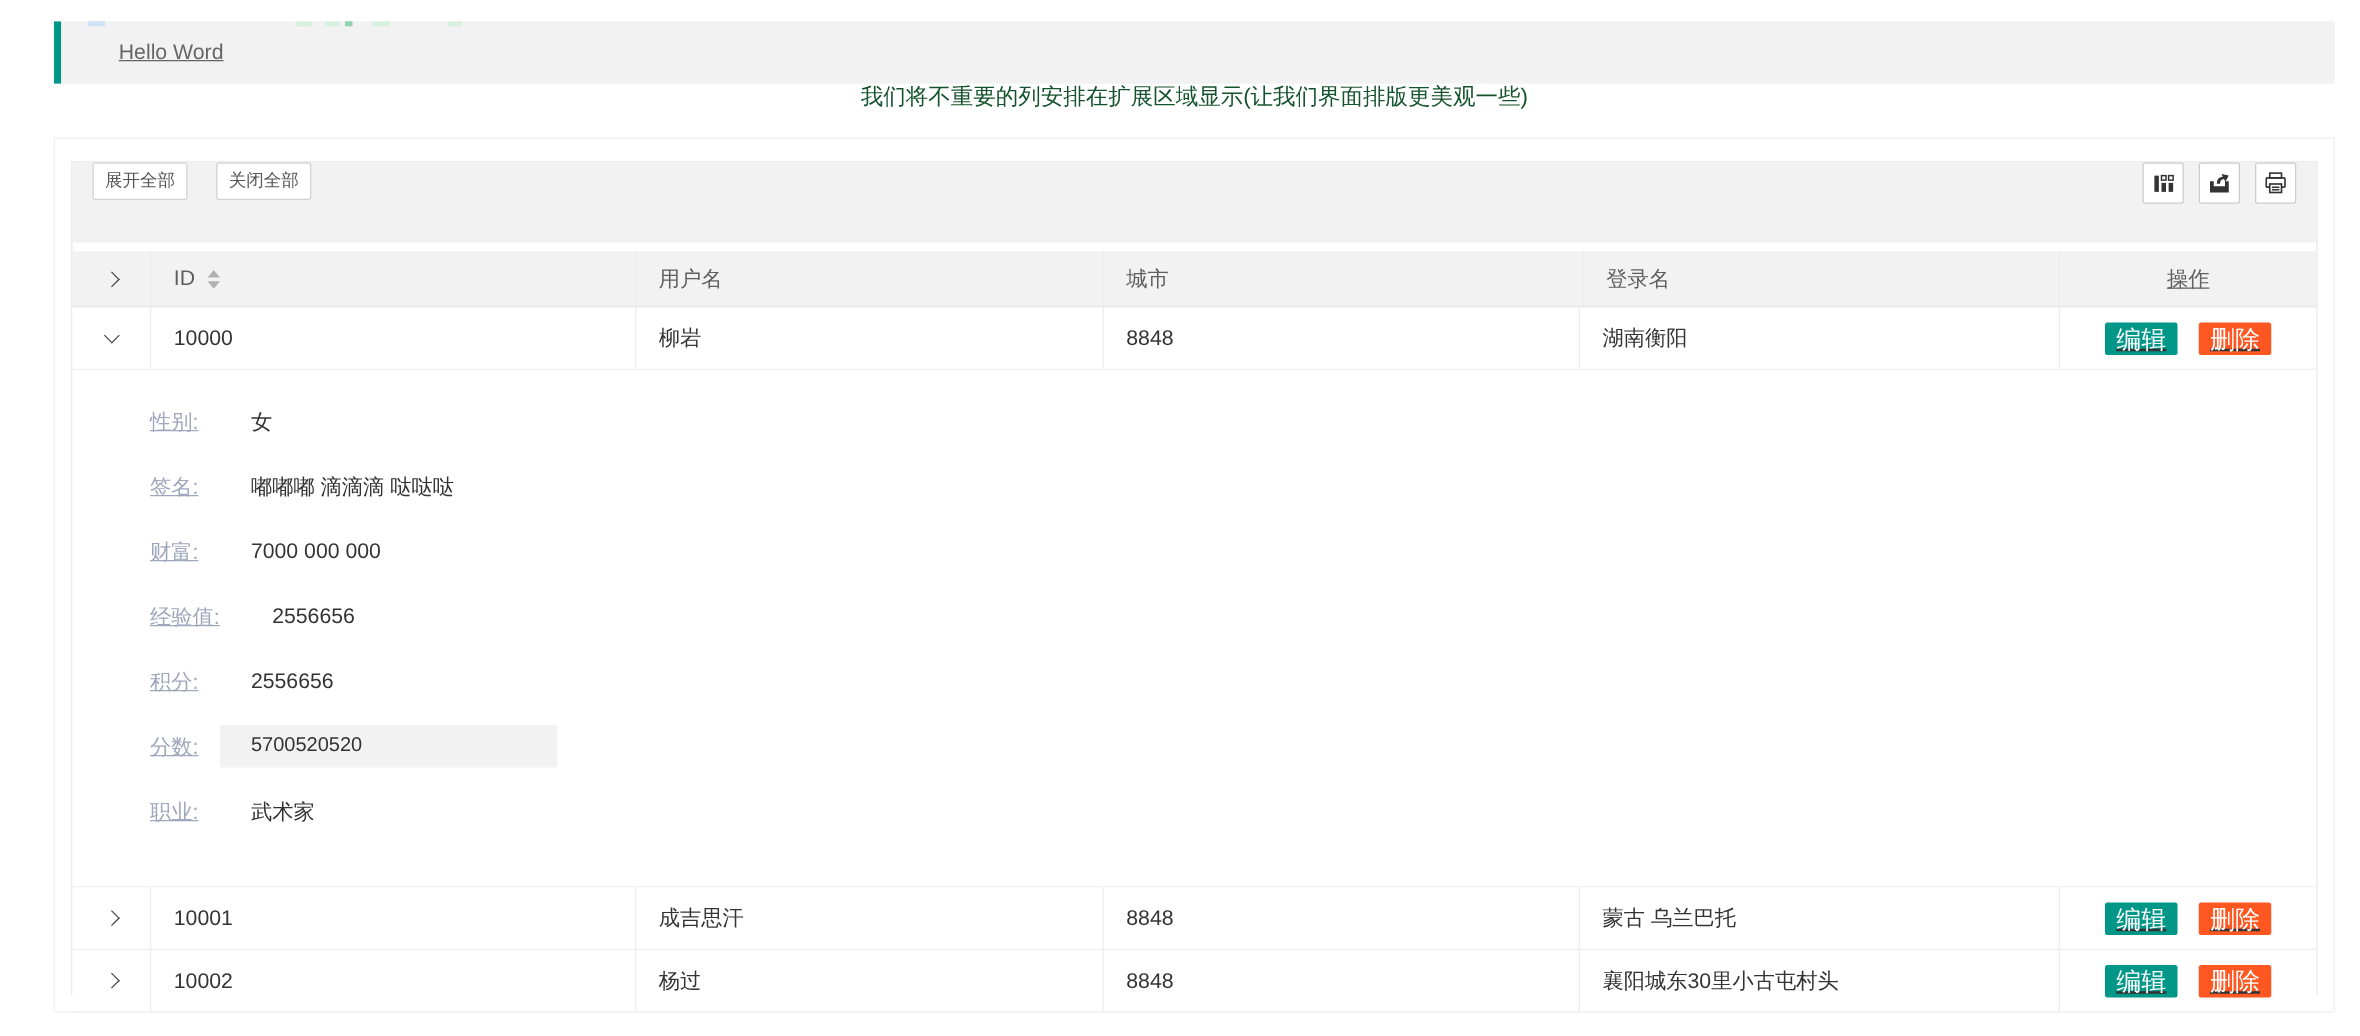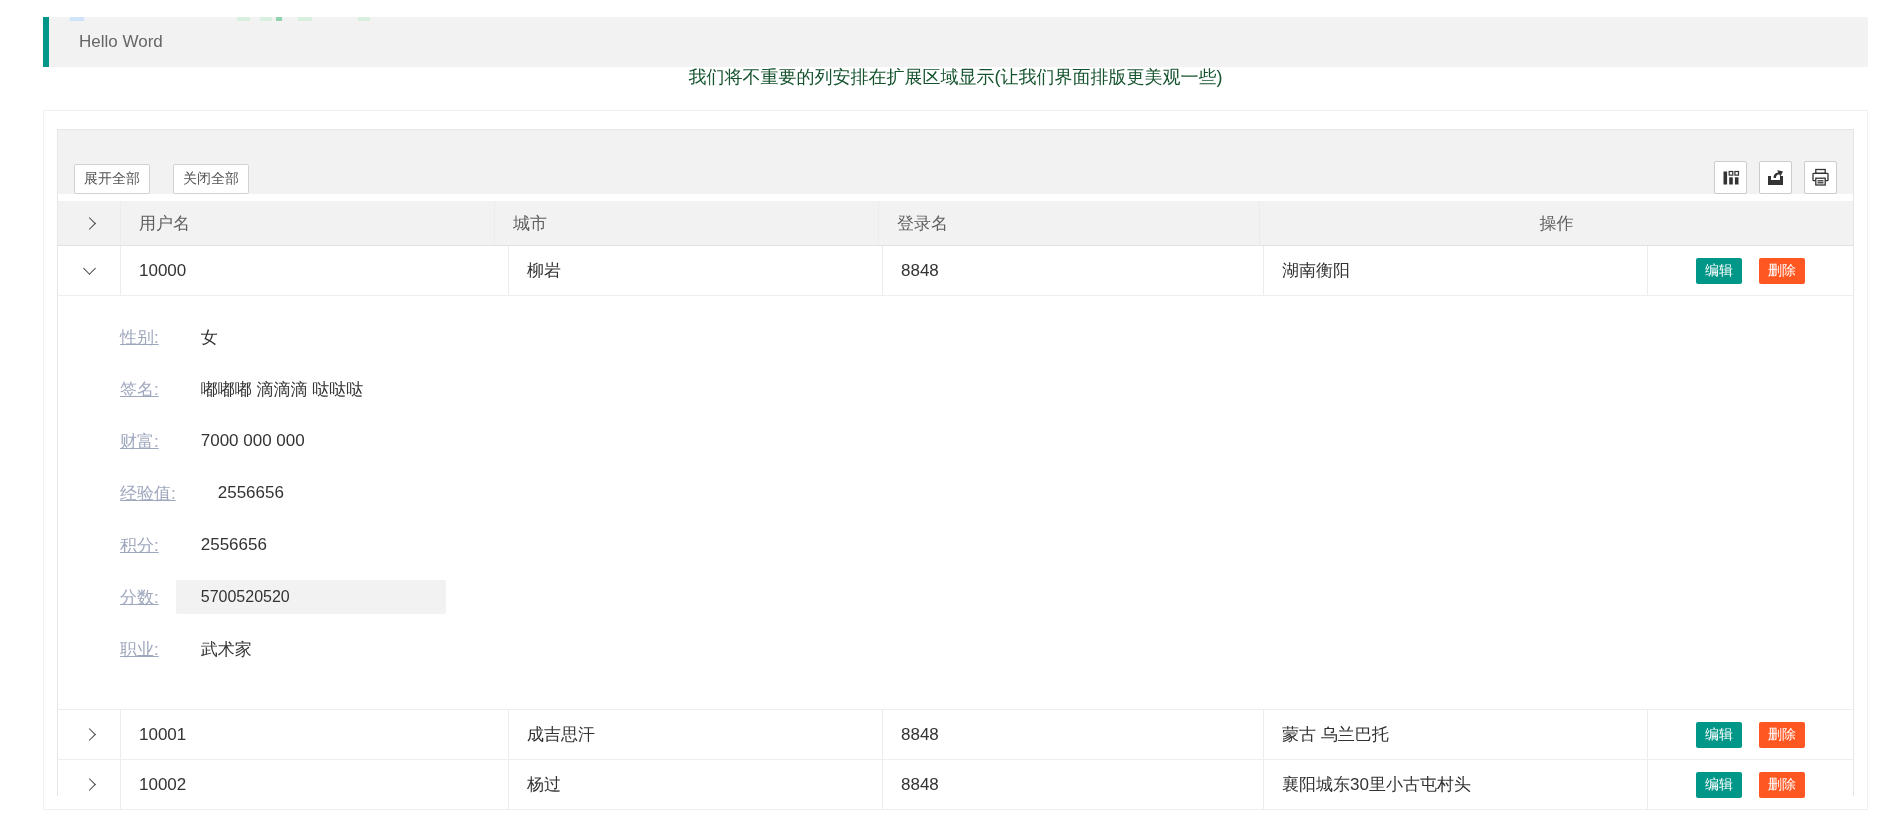--- a/index.html
+++ b/index.html
@@ -11,31 +11,31 @@
   .frag { position: absolute; top: 0; height: 4px; }
   .f1 { left: 70px;  width: 14px; background: #cfe4f8; }
   .f2 { left: 237px; width: 13px; background: #d9efe0; }
   .f3 { left: 260px; width: 12px; background: #d9efe0; }
   .f4 { left: 276px; width: 6px;  background: #8ed3ae; }
   .f5 { left: 298px; width: 14px; background: #d9efe0; }
   .f6 { left: 358px; width: 12px; background: #d9efe0; }
 
   .quote { margin-top: 17px; height: 50px; background: #f2f2f2;
     border-left: 6px solid #009688; border-radius: 0 2px 2px 0;
-    display: flex; align-items: center; padding-left: 30px;
-    color: #666; font-size: 17px; }
+    display: flex; align-items: center; padding-left: 46px;
+    color: #666; font-size: 17px; text-decoration: underline; }
 
   .desc { font-size: 18px; color: #14532d; line-height: 21px; text-align: center; }
 
   .card { margin-top: 22px; border: 1px solid #f0f0f0; background: #fff;
     padding: 18px 13px 13px; height: 700px; }
 
   .tview { border: 1px solid #e6e6e6; background: #fff; height: 100%; }
 
-  .toolbar { height: 64px; background: #f2f2f2; display: flex; align-items: flex-end;
+  .toolbar { height: 64px; background: #f2f2f2; display: flex; align-items: flex-start;
     padding: 0 16px; margin-bottom: 7px; }
   .tb-btn { height: 30px; padding: 0 9px; background: #fff; border: 1px solid #d2d2d2;
     border-radius: 2px; font-size: 14px; color: #555; margin-right: 23px; cursor: pointer;
     font-family: inherit; }
   .tb-icons { margin-left: auto; display: flex; gap: 12px; }
   .icon-box { width: 33px; height: 33px; background: #fff; border: 1px solid #ccc;
     border-radius: 2px; display: flex; align-items: center; justify-content: center;
     cursor: pointer; }
 
   .thead, .trow { display: flex; width: 100%; }
@@ -43,35 +43,35 @@
     border-bottom: 1px solid #e2e2e2; }
   .trow { height: 50px; background: #fff; border-bottom: 1px solid #eee;
     font-size: 17px; color: #333; }
   .cell { display: flex; align-items: center; padding-left: 18px;
     border-right: 1px solid #ececec; overflow: hidden; white-space: nowrap; }
   .c-ex    { width: 63px;  justify-content: center; padding-left: 0; }
   .c-id    { width: 388px; }
   .c-user  { width: 374px; font-family: Liberation Mono, monospace; }
   .c-login { width: 381px; }
   .c-city  { width: 384px; }
-  .c-op    { flex: 1; justify-content: center; padding-left: 0; border-right: none; }
+  .c-op    { flex: 1; justify-content: center; padding-left: 0; border-right: none; text-decoration: underline; }
 
   .chev { width: 9px; height: 9px; border-right: 1.7px solid #444;
     border-bottom: 1.7px solid #444; transform: rotate(-45deg); display: inline-block; }
   .chev.down { transform: rotate(45deg); margin-top: -5px; }
 
   .sort { display: inline-flex; flex-direction: column; gap: 3px; margin-left: 10px;
     cursor: pointer; }
   .sort i { width: 0; height: 0; border-left: 5px solid transparent;
     border-right: 5px solid transparent; display: block; }
   .sort .up { border-bottom: 6px solid #b2b2b2; }
   .sort .dn { border-top: 6px solid #b2b2b2; }
 
   .btn-s { height: 26px; padding: 0 9px; border: none; border-radius: 2px; color: #fff;
-    font-size: 14px; cursor: pointer; font-family: inherit; }
+    font-size: 20px; cursor: pointer; font-family: inherit; }
   .btn-edit { background: #009688; margin-right: 17px; }
   .btn-del  { background: #FF5722; }
 
   .detail { border-bottom: 1px solid #eee; padding: 15px 0 34px 62px; background: #fff; }
   .d-row { height: 52px; display: flex; align-items: center; font-size: 17px; }
   .d-label { color: #9fa7bd; margin-right: 42px; text-decoration: underline; }
   .d-value { color: #333; }
   .score-box { margin-left: -25px; width: 270px; height: 34px; background: #f2f2f2;
     border-radius: 2px; display: flex; align-items: center; padding-left: 25px;
     color: #333; font-size: 16px; }
@@ -133,20 +133,27 @@
               </svg>
             </span>
           </div>
         </div>
       </div>
 
       <div class="thead">
         <div class="cell c-ex">
           <span class="chev"></span>
         </div>
+        <div class="cell c-id">
+          <span>ID</span>
+          <span class="sort">
+              <i class="up"></i>
+              <i class="dn"></i>
+            </span>
+        </div>
         <div class="cell c-user">用户名</div>
         <div class="cell c-city">城市</div>
         <div class="cell c-login">登录名</div>
         <div class="cell c-op">操作</div>
       </div>
 
       <div class="trow">
         <div class="cell c-ex">
           <span class="chev down"></span>
         </div>

